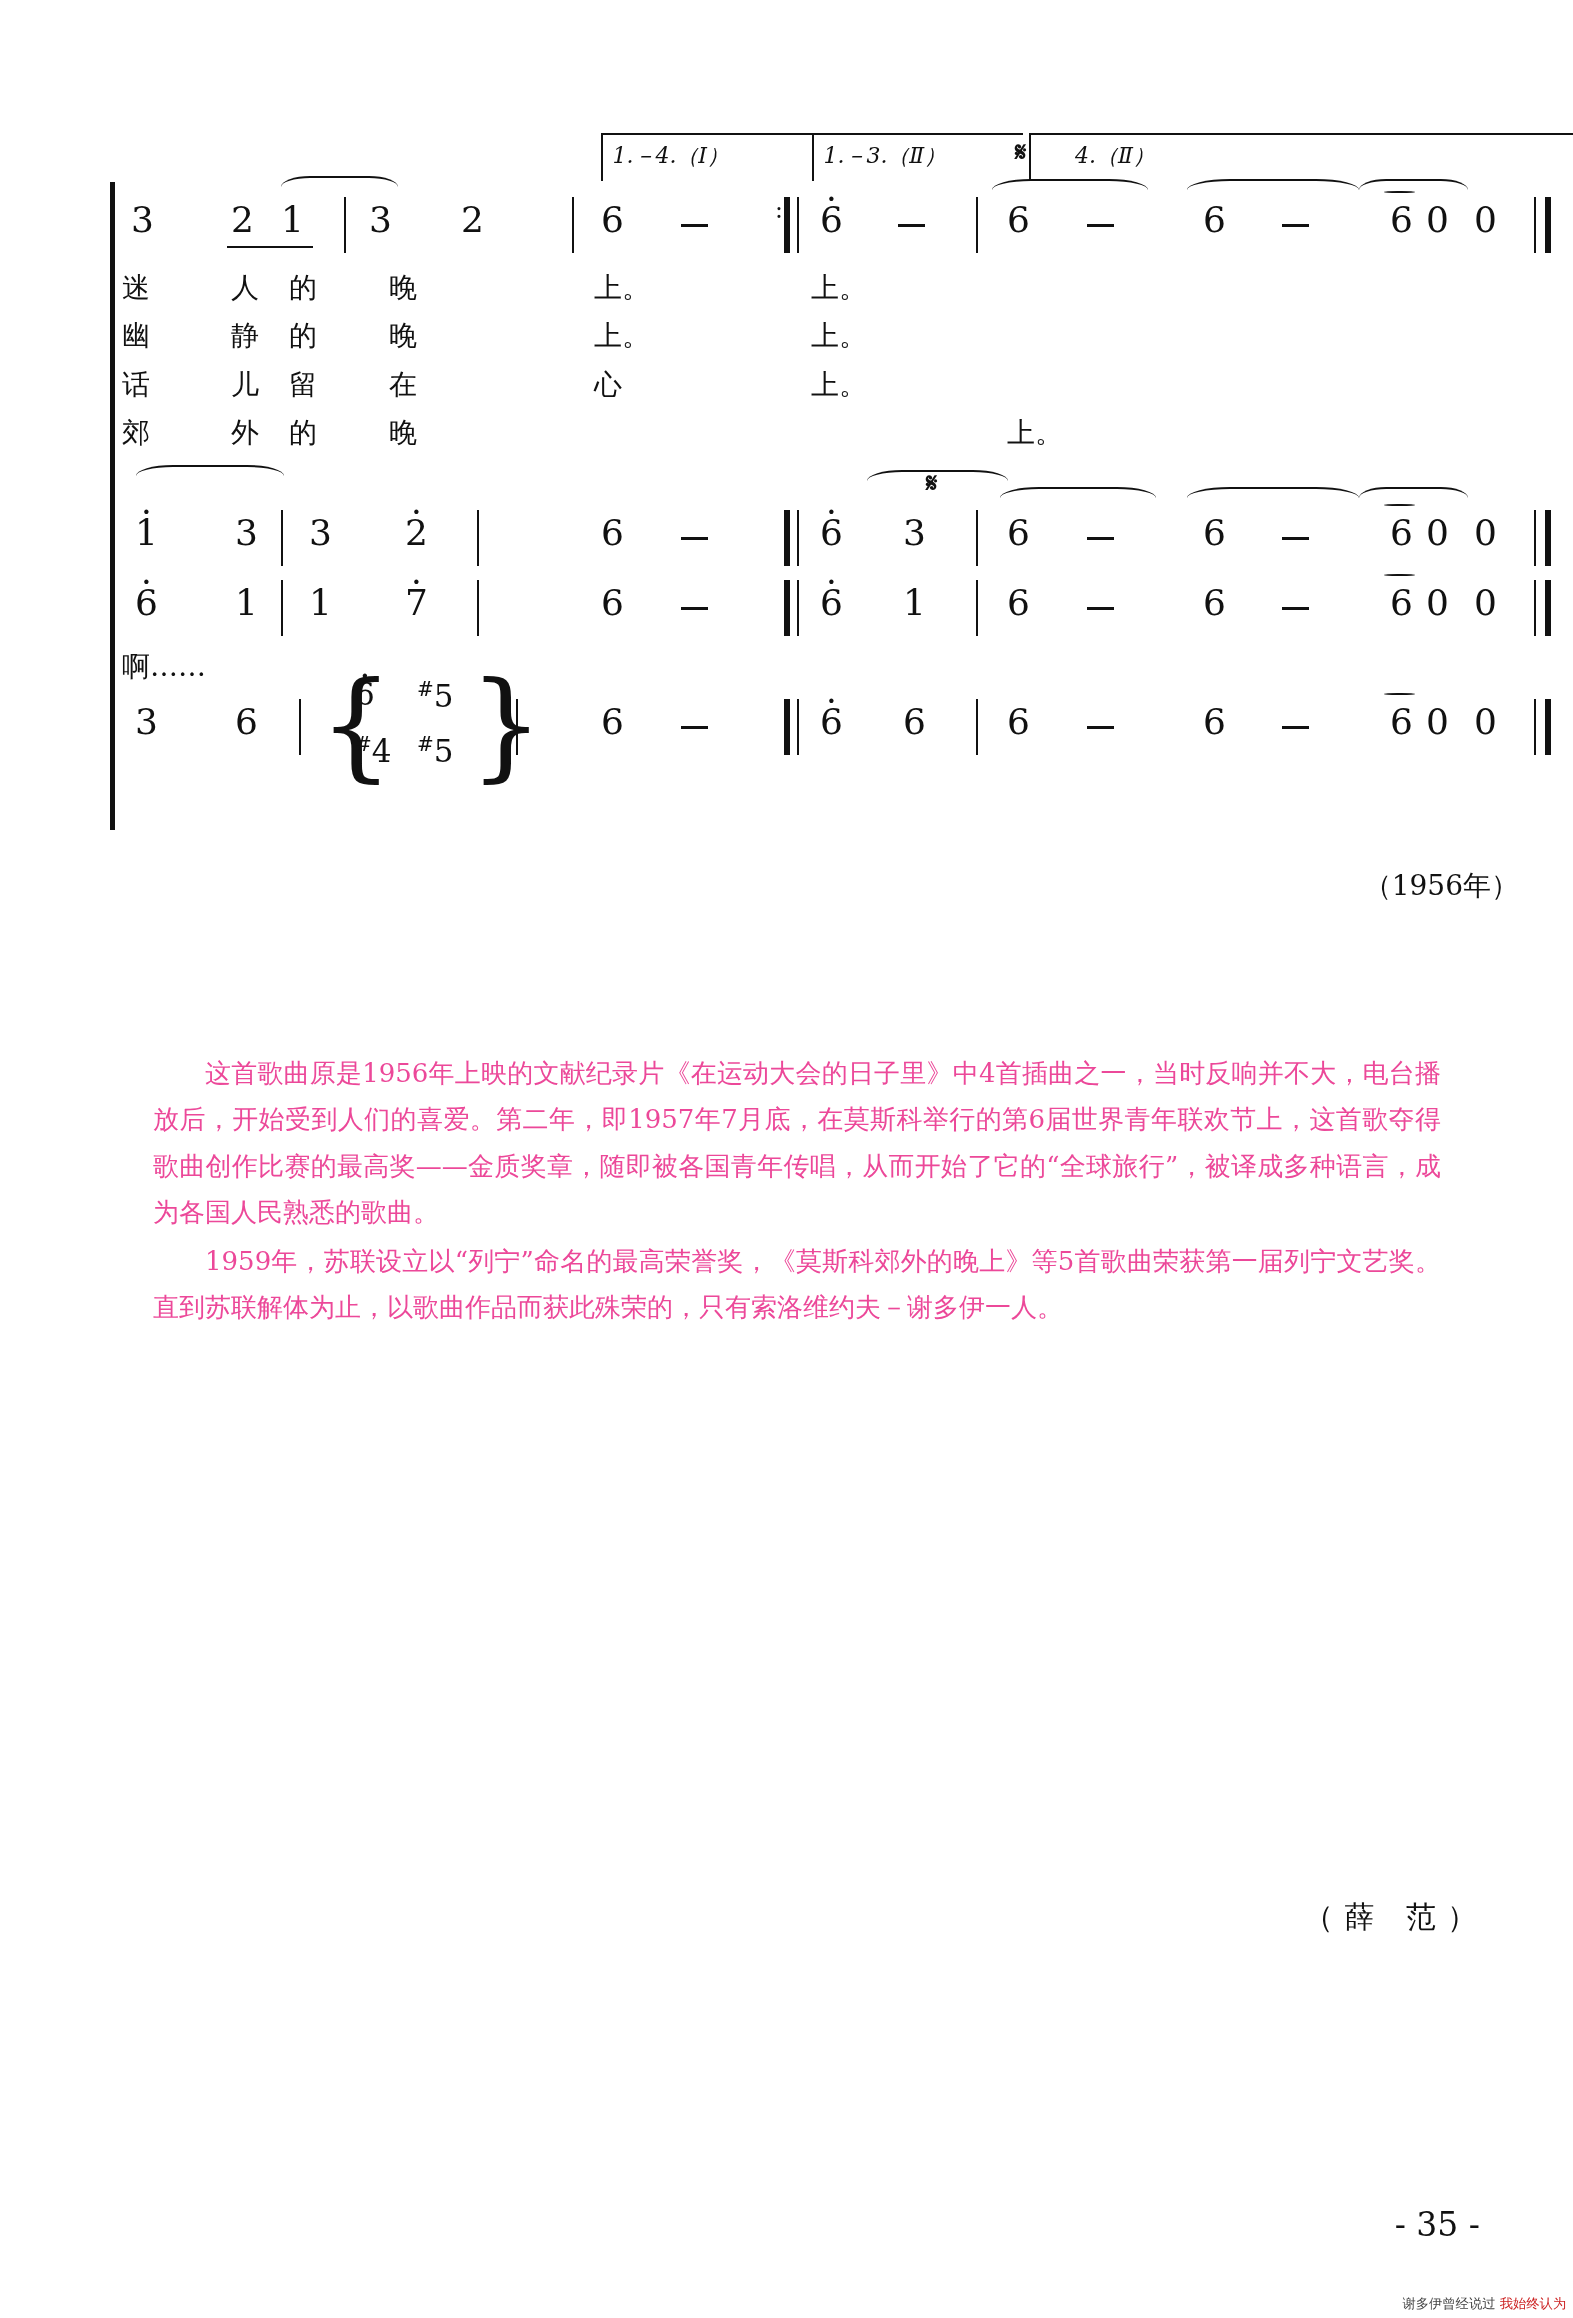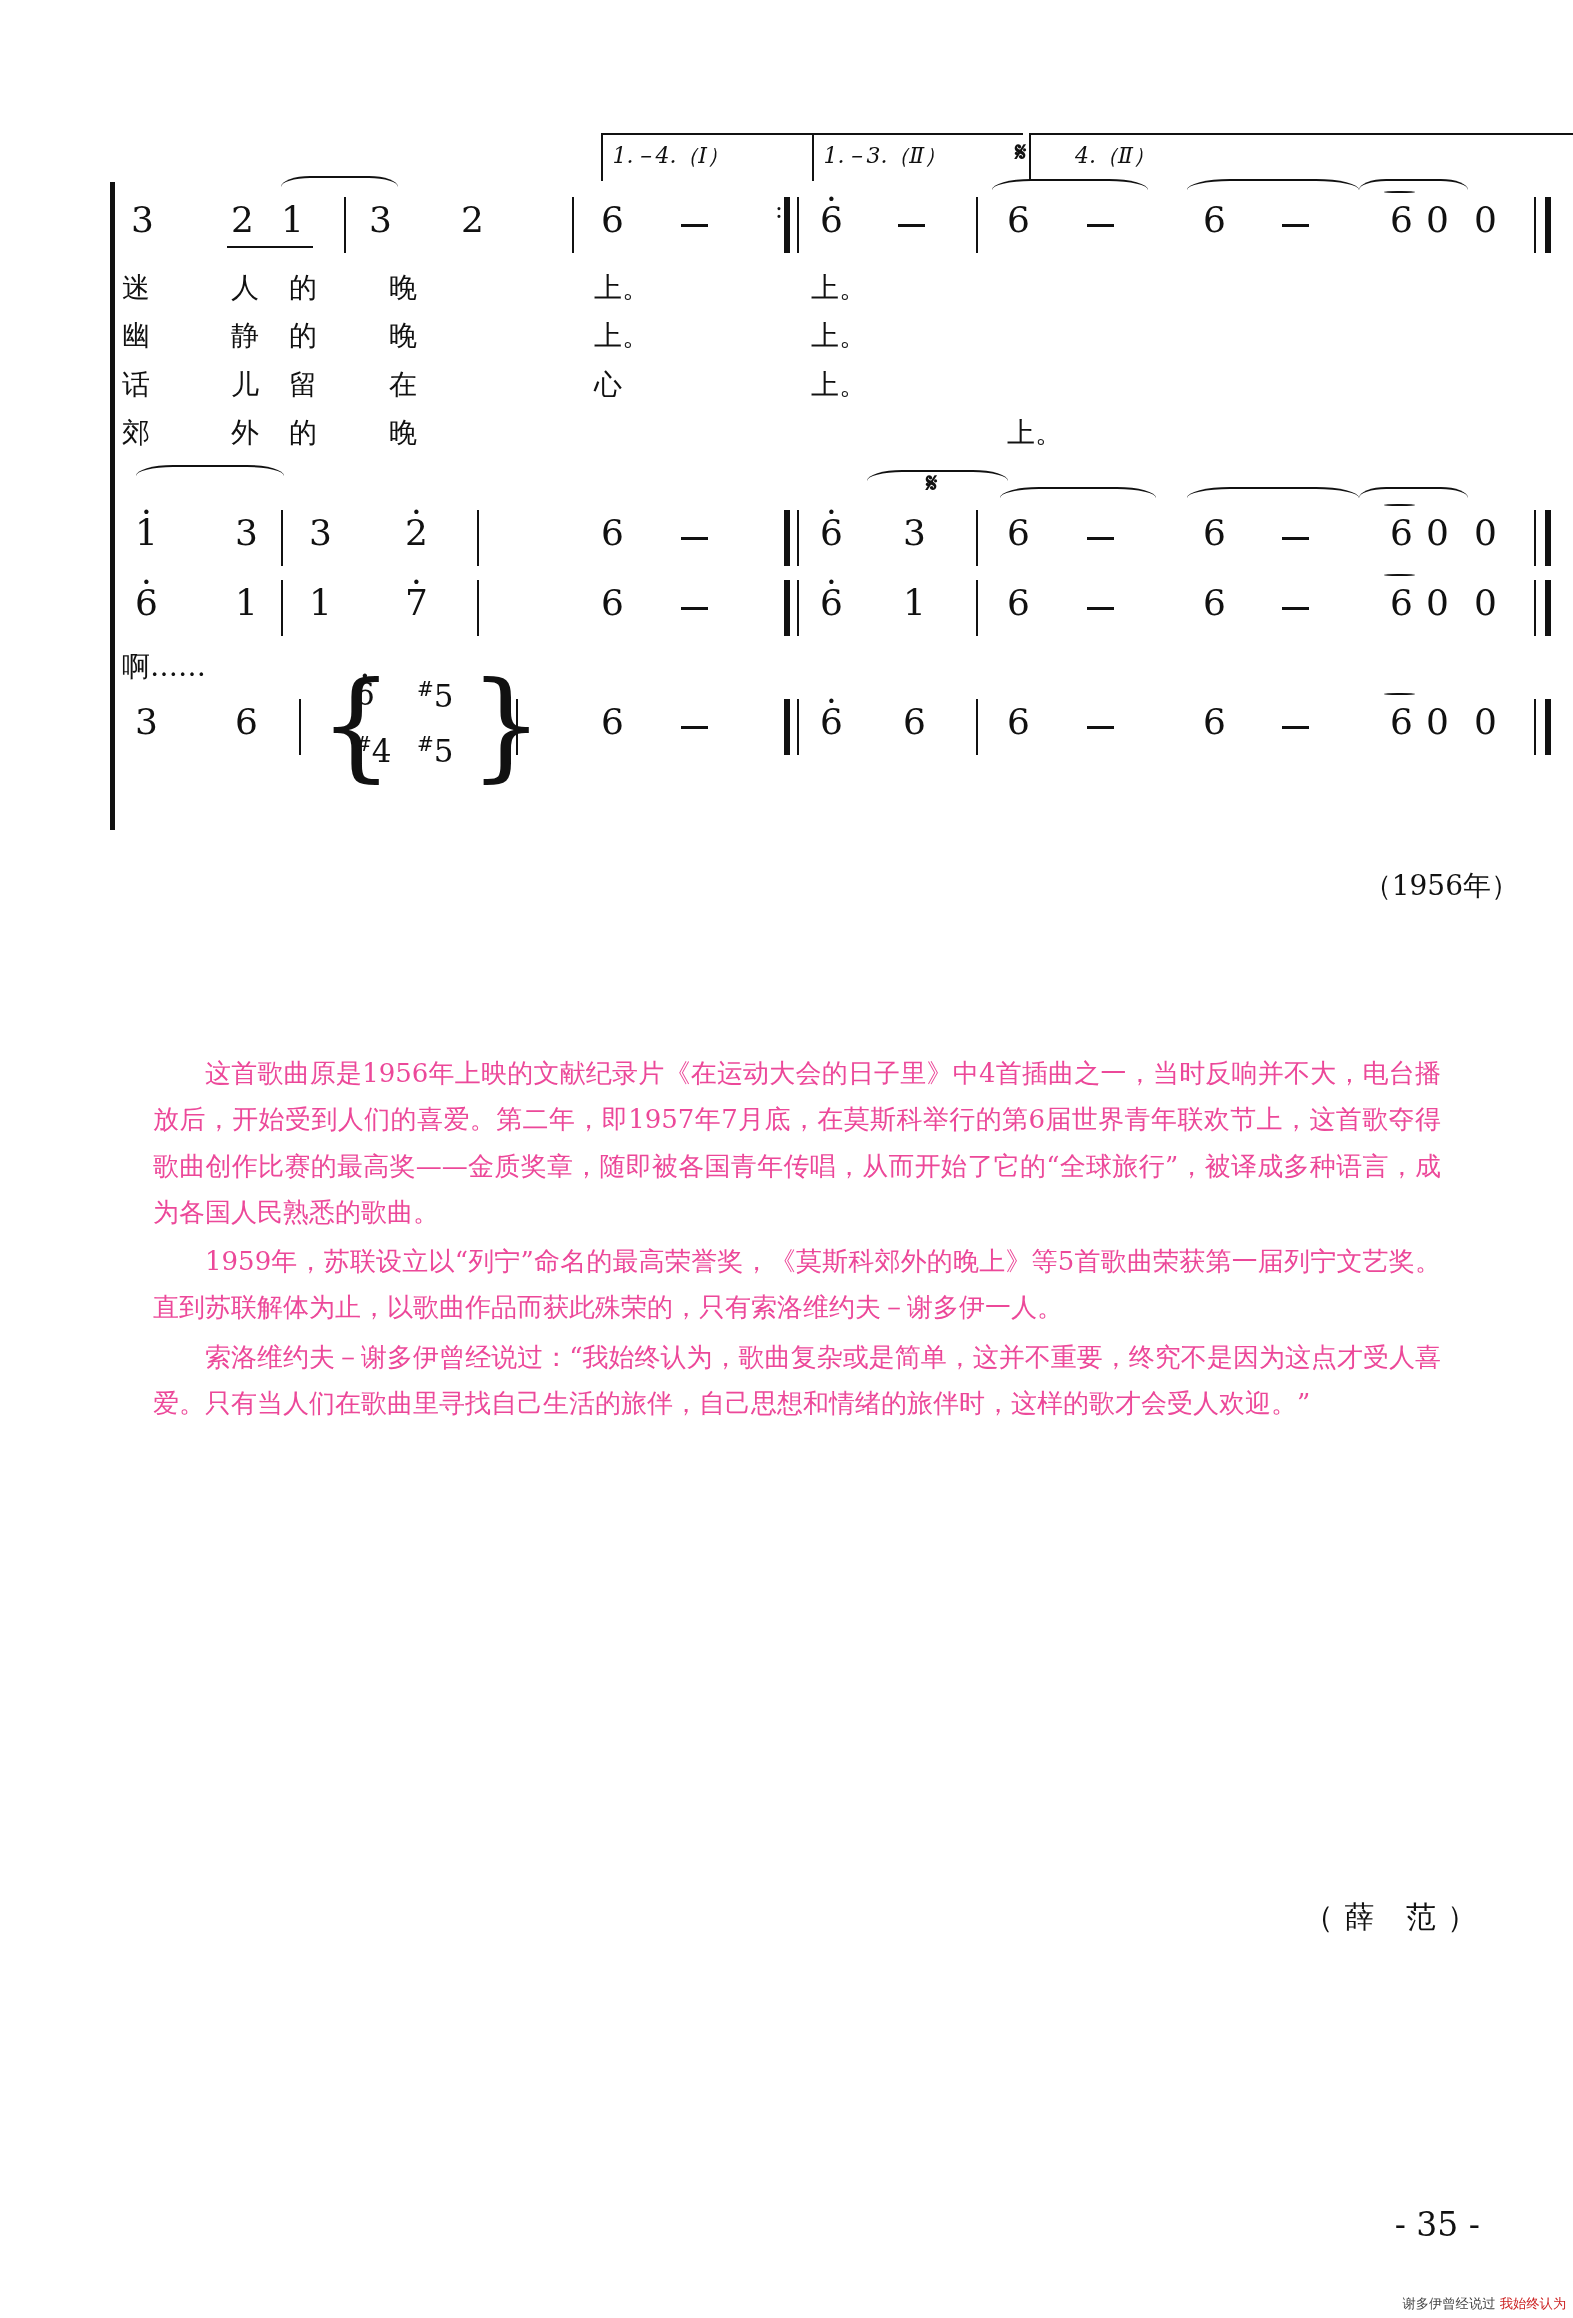--- a/index.html
+++ b/index.html
@@ -384,21 +384,20 @@
         <div class="barline thick" style="left:1451px; top:-4.7px; height:56px;"></div>
       </div>
     </div>
   </div>
 
   <div class="year">（1956年）</div>
 
   <div class="prose">
     <p>这首歌曲原是1956年上映的文献纪录片《在运动大会的日子里》中4首插曲之一，当时反响并不大，电台播放后，开始受到人们的喜爱。第二年，即1957年7月底，在莫斯科举行的第6届世界青年联欢节上，这首歌夺得歌曲创作比赛的最高奖——金质奖章，随即被各国青年传唱，从而开始了它的“全球旅行”，被译成多种语言，成为各国人民熟悉的歌曲。</p>
     <p>1959年，苏联设立以“列宁”命名的最高荣誉奖，《莫斯科郊外的晚上》等5首歌曲荣获第一届列宁文艺奖。直到苏联解体为止，以歌曲作品而获此殊荣的，只有索洛维约夫－谢多伊一人。</p>
-    <p>索洛维约夫－谢多伊曾经说过：“我始终认为，歌曲复杂或是简单，这并不重要，终究不是因为这点才受人喜爱。只有当人们在歌曲里寻找自己生活的旅伴，自己思想和情绪的旅伴时，这样的歌才会受人欢迎。”</p>
   </div>
 
   <div class="signature">（薛 范）</div>
 
   <div class="pageno">- 35 -</div>
 
   <div class="footer-note">
     <span>谢多伊曾经说过</span>
     <span class="brand">我始终认为</span>
   </div>

